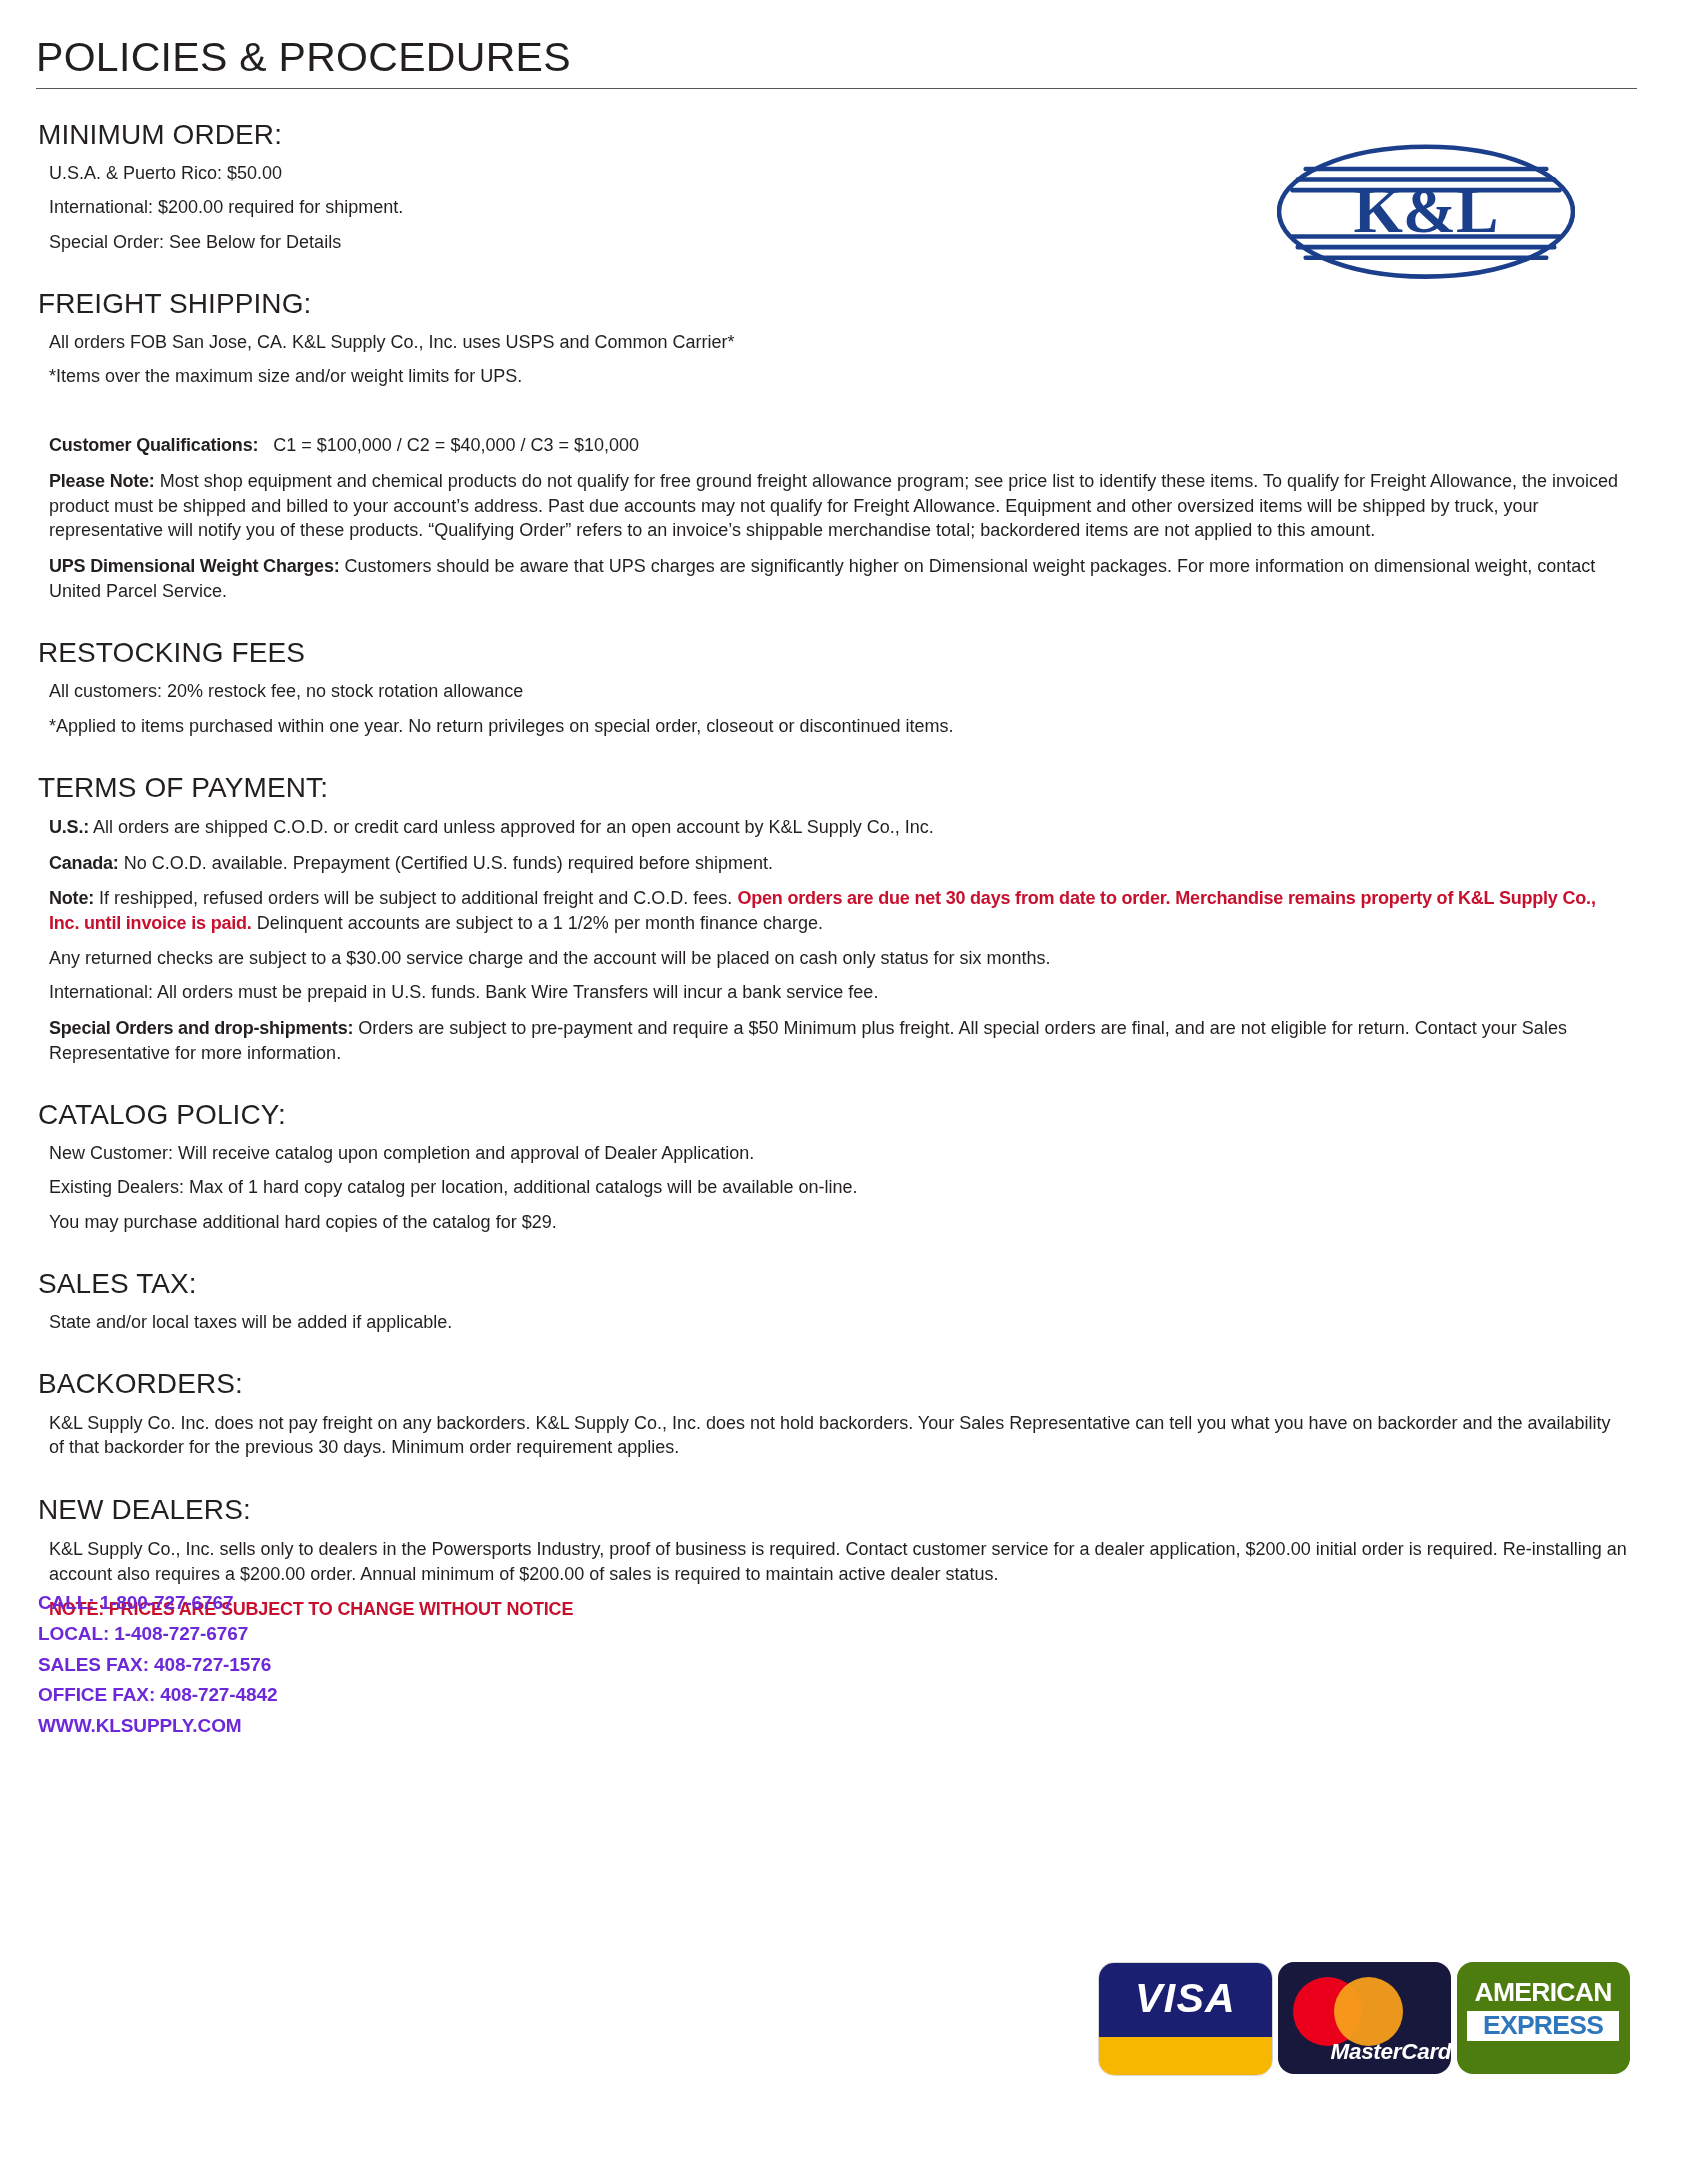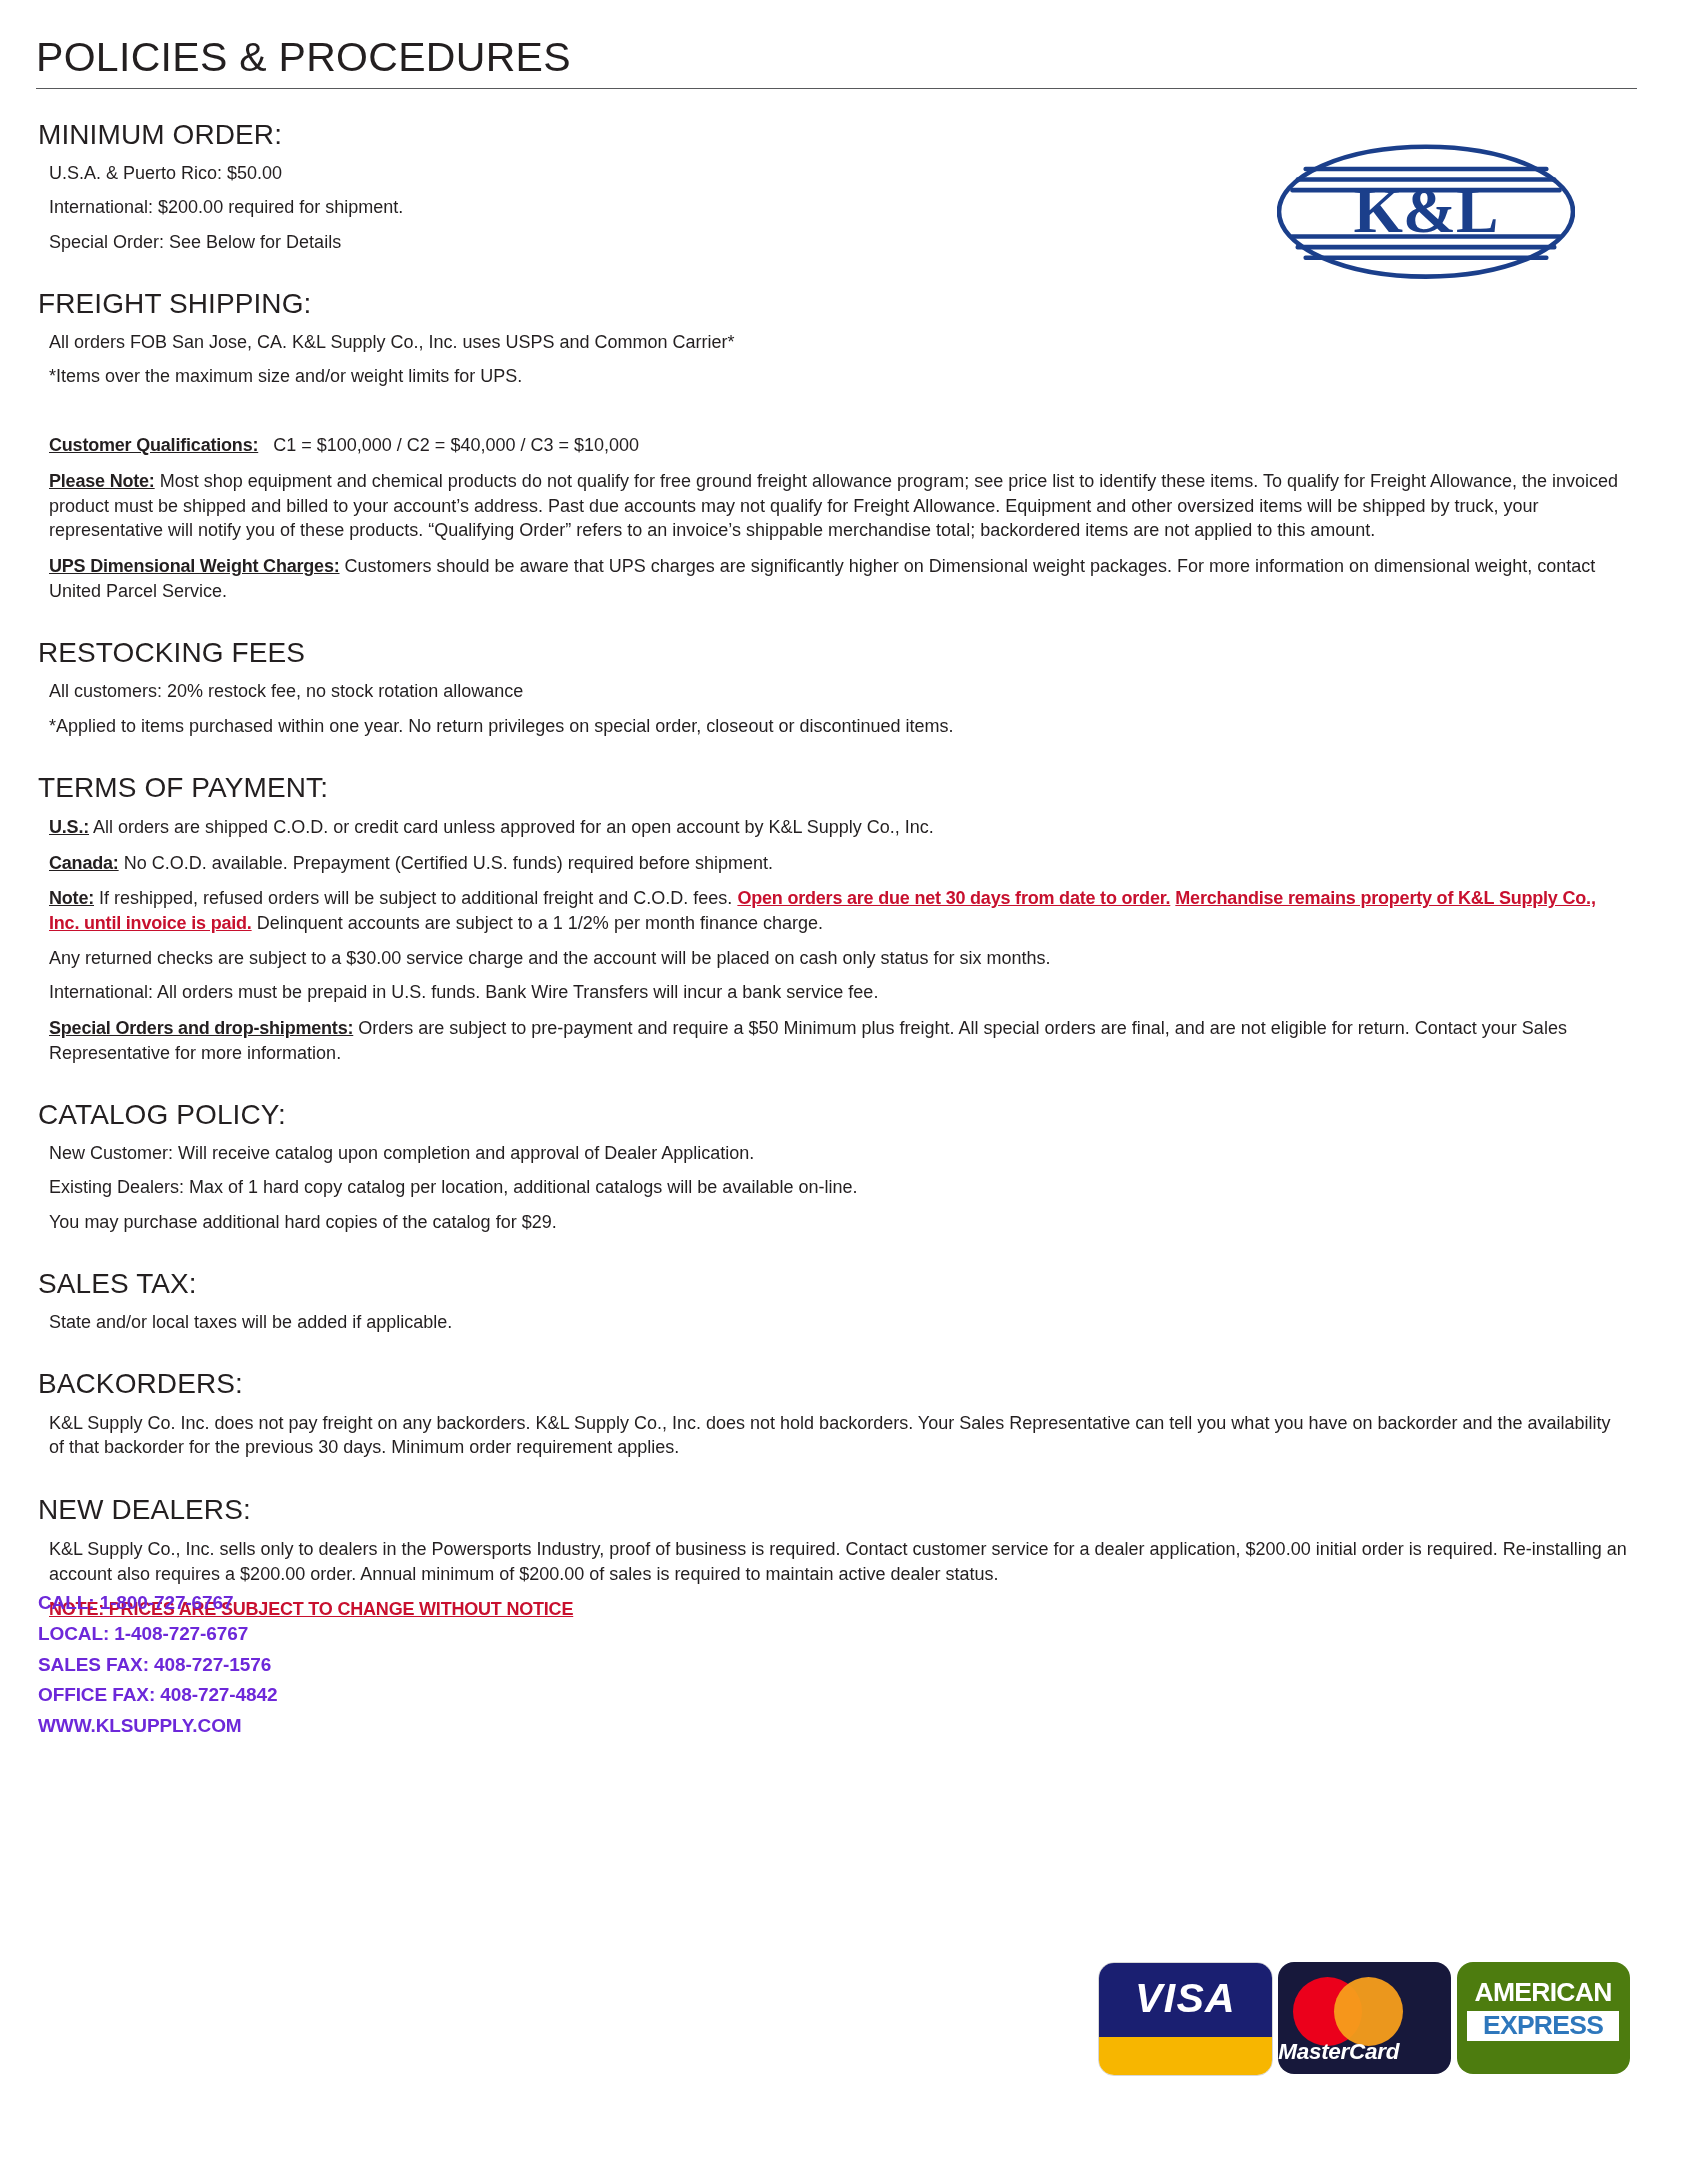--- a/index.html
+++ b/index.html
@@ -65,21 +65,20 @@
     margin: 11px;
   }
   .body-text.tight { line-height: 1.3; }
   .gap-md { height: 22.5px; }
   i, .ital { }
   .red { color: #c8102e; }
   .condensed {
     font-family: "Liberation Sans", sans-serif;
     font-weight: bold;
     letter-spacing: -0.2px;
-    text-decoration: underline;
   }
 
   
   .logo {
     position: absolute;
     left: 1277px;
     top: 144px;
     width: 298px;
     height: 136px;
   }
@@ -134,21 +133,21 @@
   }
   .card.mc { background: #17183b; }
   .mc-circles { position: absolute; left: 14.6px; top: 14.6px; }
   .mc-c {
     position: absolute; width: 69px; height: 69px; border-radius: 50%;
   }
   .mc-red { background: #eb001b; left: 0; top: 0; }
   .mc-yellow { background: #f79e1b; left: 41px; top: 0; opacity: 0.95; }
   .mc-word {
     position: absolute; left: 0; right: 0; bottom: 9.3px;
-    text-align: left;
+    text-align: right;
     color: #ffffff;
     font-weight: bold;
     font-style: italic;
     font-size: 22.5px;
     letter-spacing: -0.3px;
   }
   .card.amex { background: #4d7c0f; }
   .amex-inner {
     position: absolute; left: 10.6px; top: 17px; right: 10.6px; bottom: 17px;
     display: flex; flex-direction: column; gap: 4px; align-items: stretch;

